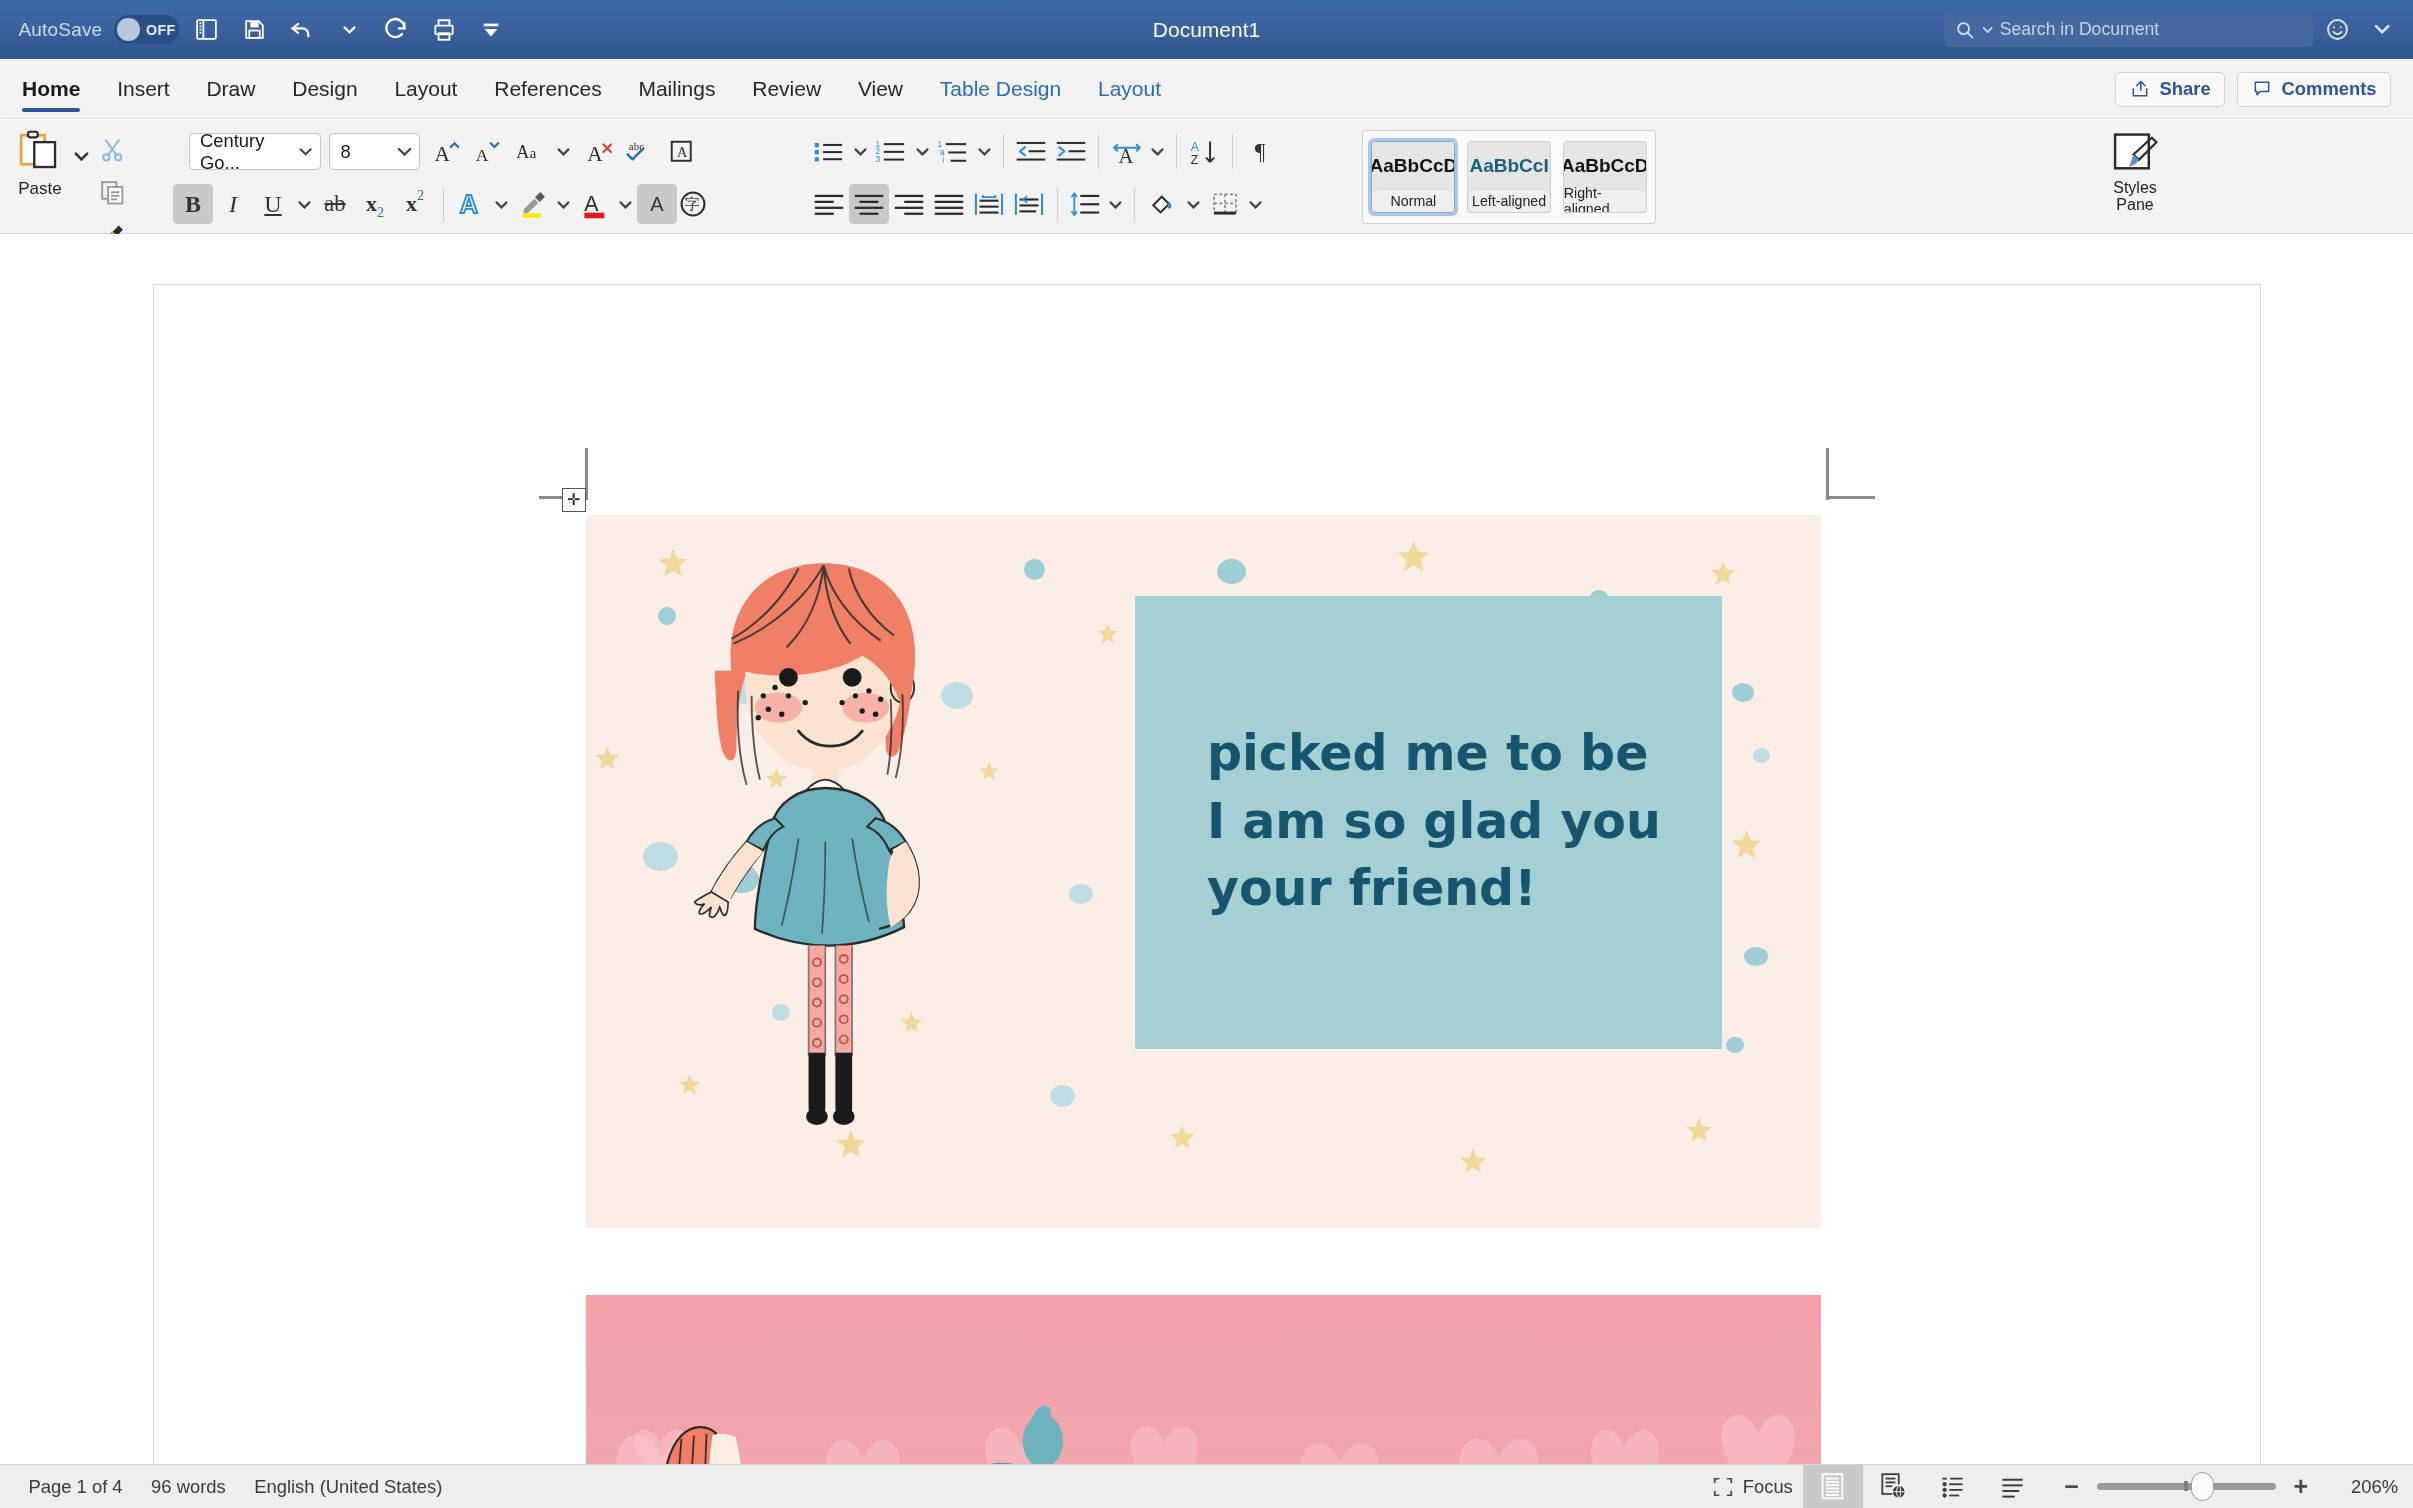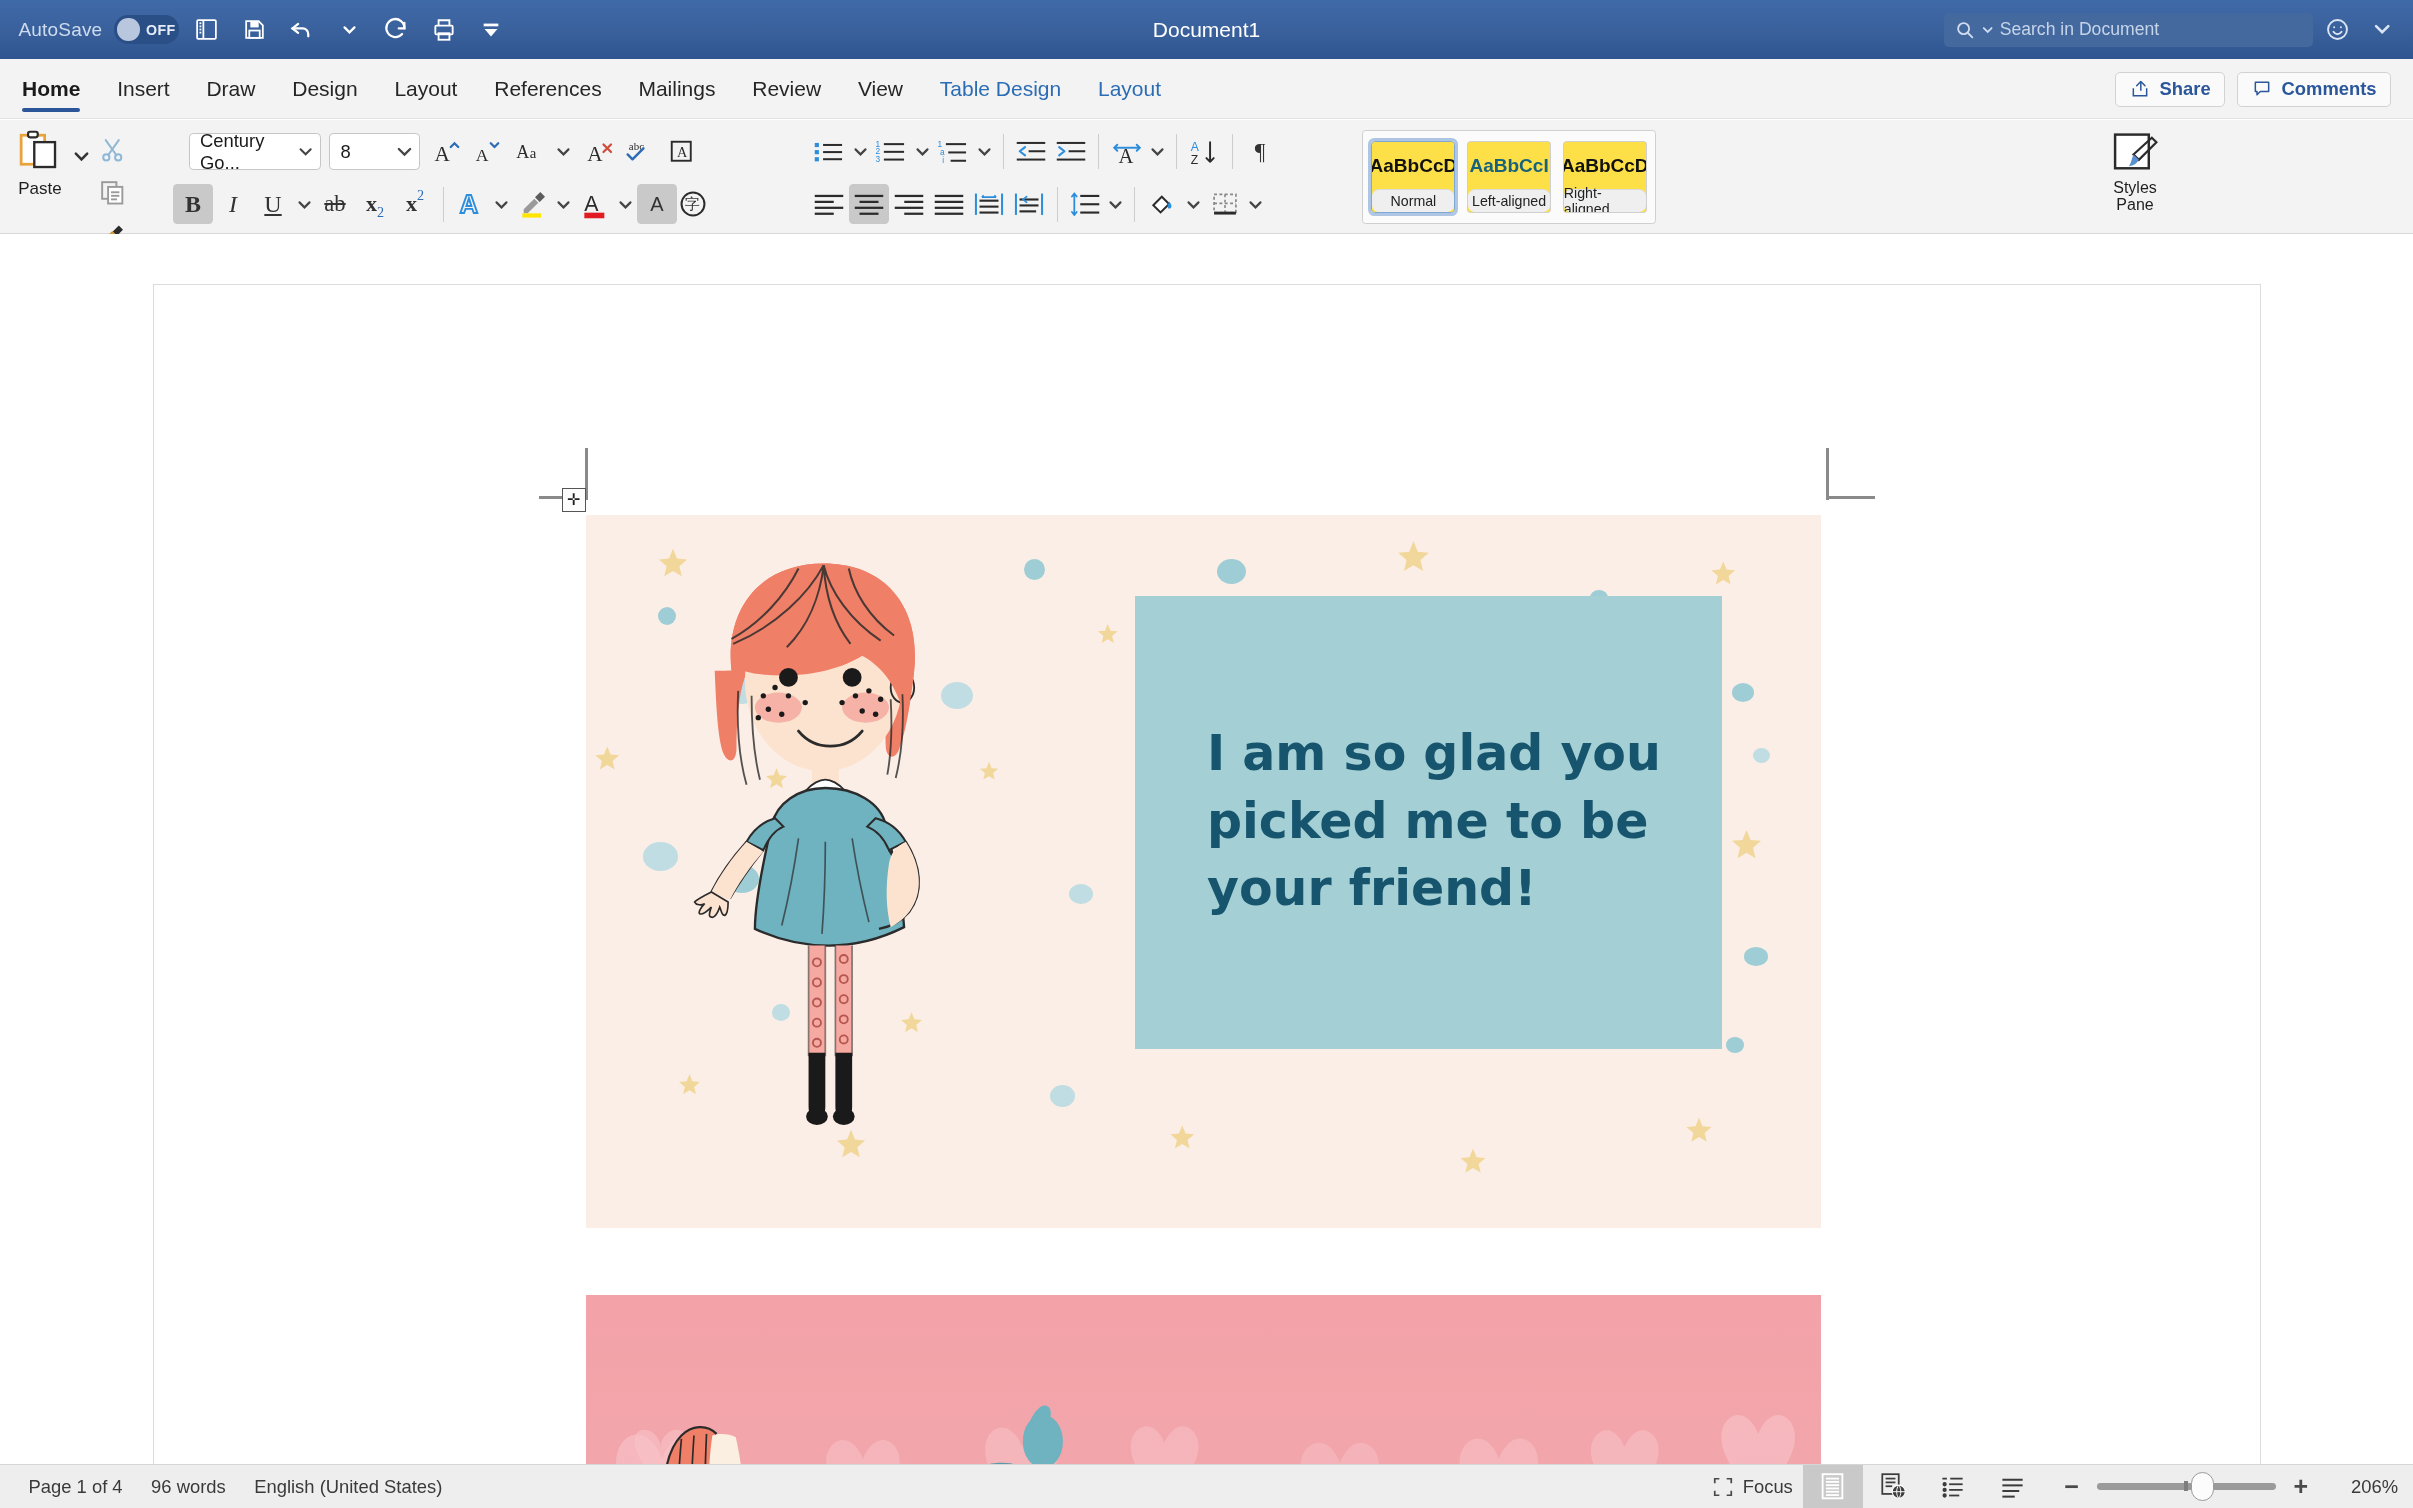--- a/index.html
+++ b/index.html
@@ -114,21 +114,21 @@
   .paste-side { display: flex; flex-direction: column; align-items: center; gap: 1.7px; padding-top: 1.7px;}
 
   
   .styles-gallery {
     position: absolute; left: 1362px; top: 10px;
     height: 94px; border: 0.8px solid #d0d0d0; background: #fbfbfb; border-radius: 3.4px;
     display: flex; align-items: center; padding: 0 8.4px; gap: 11.7px;
   }
   .style-card {
     width: 84px; height: 72px; border: 0.8px solid #cfcfcf; border-radius: 3.4px;
-    background: #fde047; display: flex; flex-direction: column; overflow: hidden;
+    background: #e5e5e5; display: flex; flex-direction: column; overflow: hidden;
   }
   .style-card.sel { outline: 3.4px solid #aec6e4; border-color: #7fa8d4; }
   .style-prev {
     flex: 1; display: flex; align-items: center; justify-content: center;
     font-size: 19px; font-weight: 700; color: #111; overflow: hidden; white-space: nowrap;
   }
   .style-prev.teal { color: #19627c; }
   .style-name {
     height: 22.6px; background: #efefef; border-top: 0.8px solid #dcdcdc;
     display: flex; align-items: center; justify-content: center;
@@ -845,22 +845,22 @@
         <path d="M94 242v66M104 242v66M110 242v66M120 242v66" stroke="#2b2b2b" stroke-width="1" fill="none" opacity=".55"></path>
 
         <path d="M94 306h10v32c0 5-2 8-5 8s-5-3-5-8z" fill="#1a1a1a"></path>
         <path d="M110 306h10v32c0 5-2 8-5 8s-5-3-5-8z" fill="#1a1a1a"></path>
         <ellipse cx="99" cy="344" rx="6.5" ry="5" fill="#1a1a1a"></ellipse>
         <ellipse cx="115" cy="344" rx="6.5" ry="5" fill="#1a1a1a"></ellipse>
       </svg>
 
       <div style="position:absolute; left:549px; top:81px; width:587px; height:453px; background:#a4d0d5;">
         <div style="position:absolute; left:72px; top:124px; font-family:'DejaVu Sans',sans-serif; font-size:49px; font-weight:700; line-height:1.38; color:#17556e;">
+          <div>picked me to be</div>
           <div>I am so glad you</div>
-          <div>picked me to be</div>
           <div>your friend!</div>
         </div>
       </div>
     </div>
 
     <div class="card2" style="left:432px; top:1010px; width:1235px; height:251px;">
       <svg width="1235" height="251" viewBox="0 0 1474 300">
         <defs>
           <g id="hrt">
               <path d="M0,8 C0,-2 -14,-6 -14,4 C-14,16 0,26 0,26 C0,26 14,16 14,4 C14,-6 0,-2 0,8 Z"></path>

